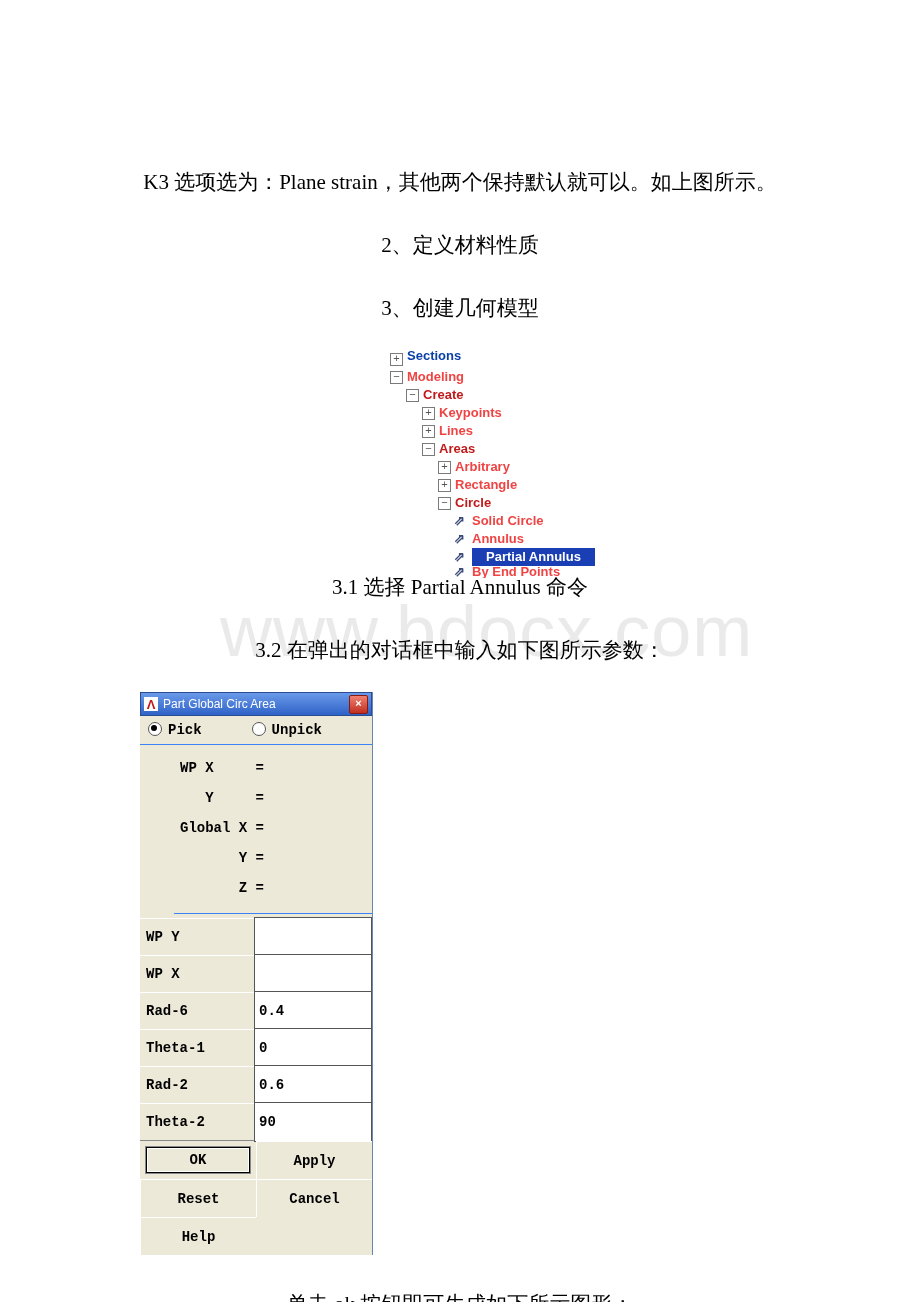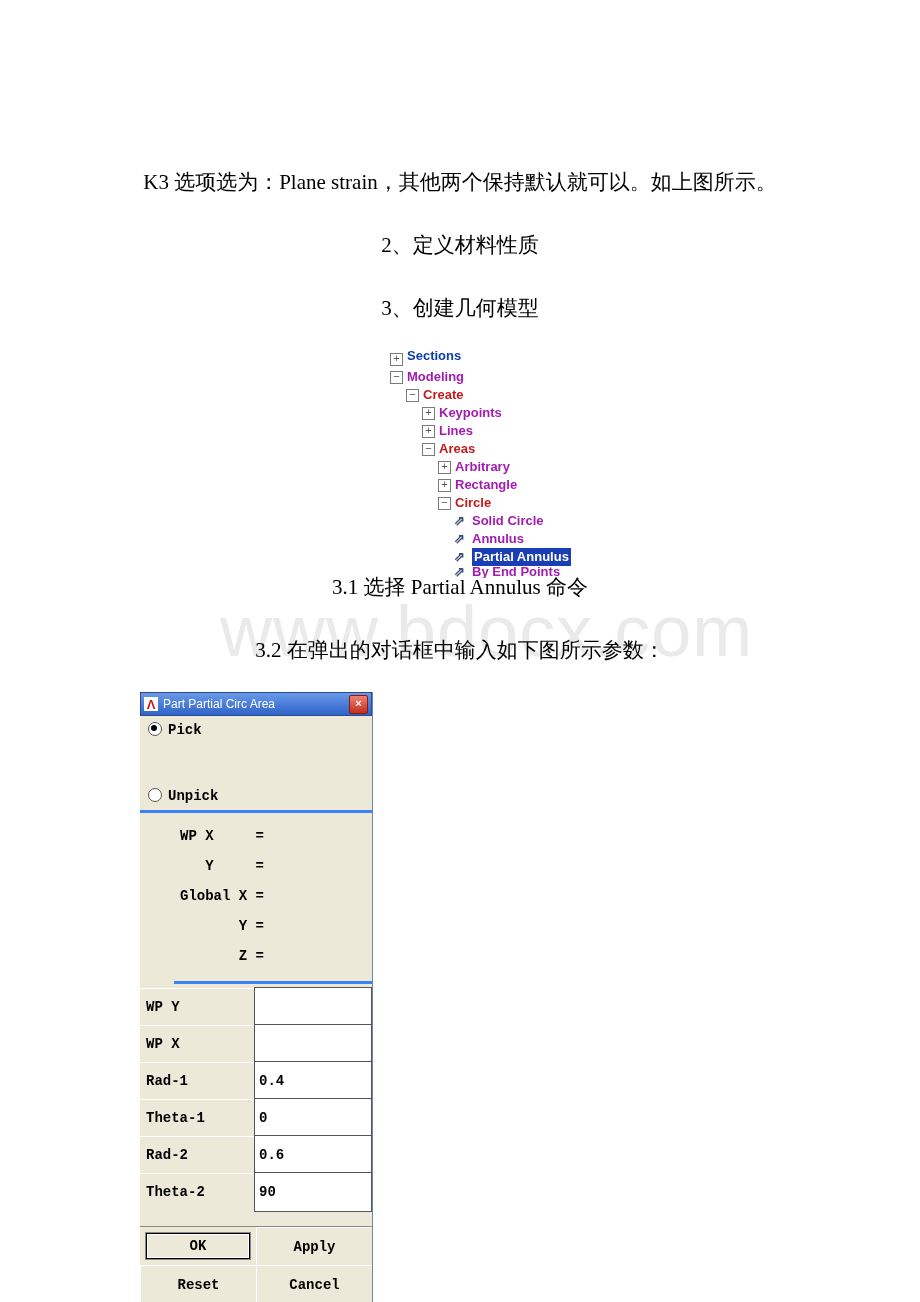--- a/index.html
+++ b/index.html
@@ -66,26 +66,26 @@
     font-weight: normal;
     background: #fff;
   }
   .leaf-icon {
     display: inline-block;
     width: 18px;
     text-align:left;
     color: #3a4a7a;
     font-size: 13px;
   }
-  .t-blue { color: #a21caf; }
+  .t-blue { color: #ef4444; }
   .t-red  { color: #c21a1a; }
   .sel {
     background: #1a3fb5;
     color: #fff;
-    padding: 0 2px;
+    padding: 0 14px;
   }
   .tree-cut-label { color:#0a3fa8; position:relative; top:-3px; }
   
   
   .dlg {
     width: 232px;
     margin-top: 8px;
     border-right: 1px solid #6b86b0;
     border-left: 0;
     font-family: "Courier New", monospace;
@@ -125,23 +125,22 @@
     border: 1px solid #8a1a10;
     border-radius: 2px;
     color:#fff;
     font-size:11px;
     line-height:15px;
     text-align:center;
     font-weight:bold;
     font-family: Arial;
   }
   .dlg-sec {
-    border-bottom: 3px solid #3b82f6;
+    border-bottom: 1px solid #3b82f6;
     padding: 4px 6px 6px 6px;
-    flex-direction: column;
   }
   .picks {
     display:flex;
     gap: 50px;
     padding: 6px 8px;
   }
   .radio {
     display:inline-block;
     width:12px; height:12px;
     border:1px solid #555;
@@ -176,21 +175,20 @@
     background: #fff;
     font-family: "Courier New", monospace;
     font-weight: bold;
     font-size: 14px;
     padding: 8px 4px;
   }
   .btn-grid {
     display:grid;
     grid-template-columns: 1fr 1fr;
     border-top: 1px solid #888;
-    margin-top: 16px;
   }
   .btn-grid button {
     height: 38px;
     border: none;
     border-top: 1px solid #fff;
     border-left: 1px solid #fff;
     background: #ece9d8;
     font-family: "Courier New", monospace;
     font-weight: bold;
     font-size: 14px;
@@ -301,21 +299,21 @@
     </div>
   </div>
 
   <p class="para indent-sub" style="margin-top:-18px;">3.1 选择 Partial Annulus 命令</p>
 
   <p class="para indent1">3.2 在弹出的对话框中输入如下图所示参数：</p>
 
   <div class="dlg">
     <div class="dlg-title">
       <span class="dlg-logo">Λ</span>
-      <span>Part Partial Circ Area</span>
+      <span>Part Global Circ Area</span>
       <span class="dlg-close">×</span>
     </div>
 
     <div class="dlg-sec picks">
       <label><span class="radio sel-r"></span><span>Pick</span></label>
       <label><span class="radio"></span><span>Unpick</span></label>
     </div>
 
     <div class="dlg-sec coord-block">
       <div class="coord-row">WP X     =</div>
@@ -328,21 +326,21 @@
     <div class="inp-block">
       <div class="inp-row">
         <span class="lbl">WP Y</span>
         <input type="text" value="" style="">
       </div>
       <div class="inp-row">
         <span class="lbl">WP X</span>
         <input type="text" value="" style="">
       </div>
       <div class="inp-row">
-        <span class="lbl">Rad-1</span>
+        <span class="lbl">Rad-6</span>
         <input type="text" value="0.4" style="">
       </div>
       <div class="inp-row">
         <span class="lbl">Theta-1</span>
         <input type="text" value="0" style="">
       </div>
       <div class="inp-row">
         <span class="lbl">Rad-2</span>
         <input type="text" value="0.6" style="">
       </div>

